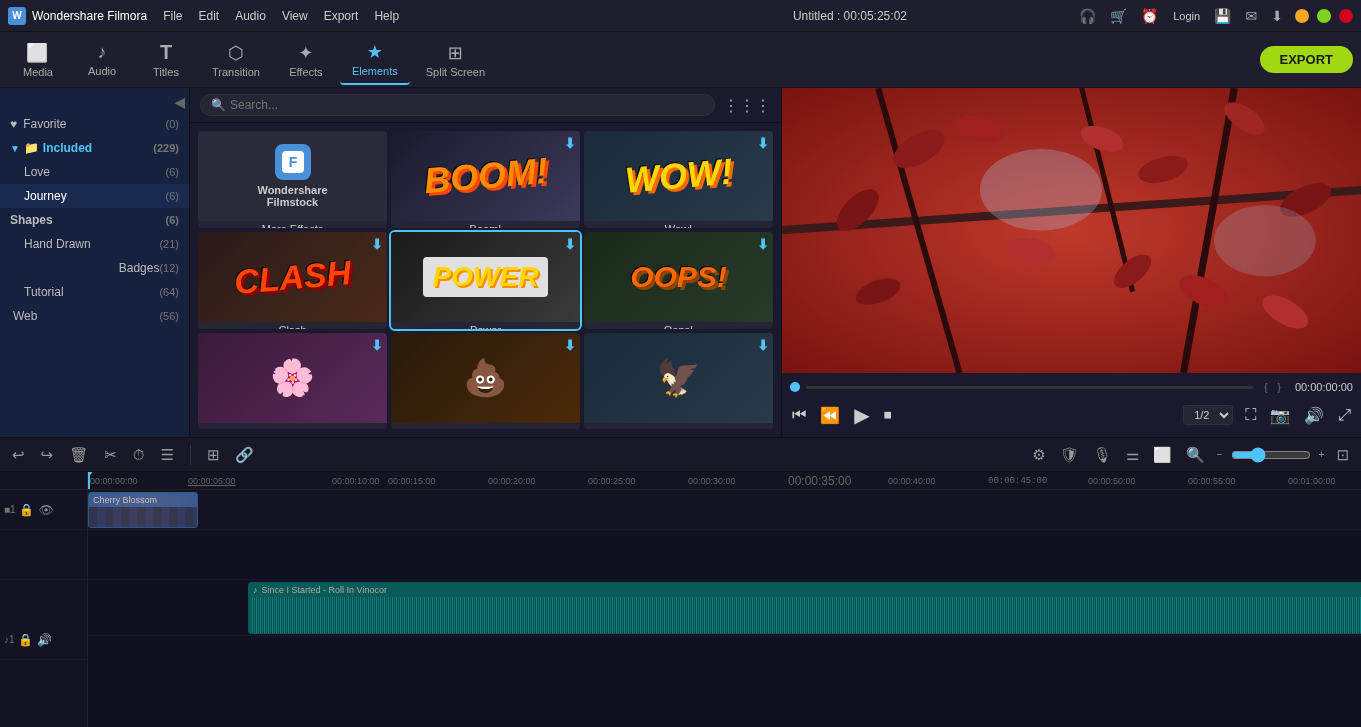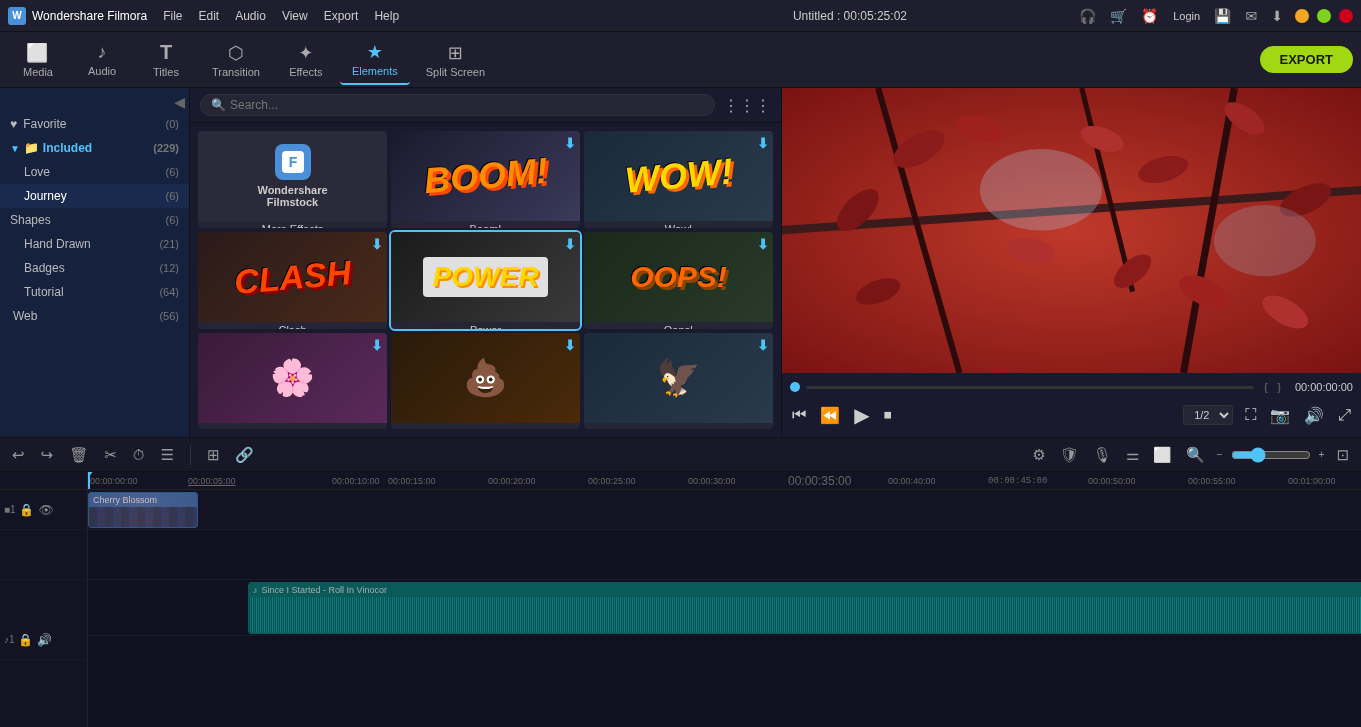--- a/index.html
+++ b/index.html
@@ -592,29 +592,29 @@
       <span style="margin-left:auto;color:#777;font-size:11px;">(229)</span>
     </div>
     <div class="sidebar-item" style="padding-left:24px;">
       <span class="si-label">Love</span>
       <span class="si-count">(6)</span>
     </div>
     <div class="sidebar-item active" style="padding-left:24px;">
       <span class="si-label">Journey</span>
       <span class="si-count">(6)</span>
     </div>
-    <div class="sidebar-item" style="">
+    <div class="sidebar-item" style="font-weight:bold;">
       <span class="si-label">Shapes</span>
       <span class="si-count">(6)</span>
     </div>
     <div class="sidebar-item" style="padding-left:24px;">
       <span class="si-label">Hand Drawn</span>
       <span class="si-count">(21)</span>
     </div>
-    <div class="sidebar-item" style="padding-left:24px;">
+    <div class="sidebar-item" style="padding-left:24px;text-align:right;">
       <span class="si-label">Badges</span>
       <span class="si-count">(12)</span>
     </div>
     <div class="sidebar-item" style="padding-left:24px;">
       <span class="si-label">Tutorial</span>
       <span class="si-count">(64)</span>
     </div>
     <div class="sidebar-item" style="padding-left:13px;">
       <span class="si-label">Web</span>
       <span class="si-count">(56)</span>

